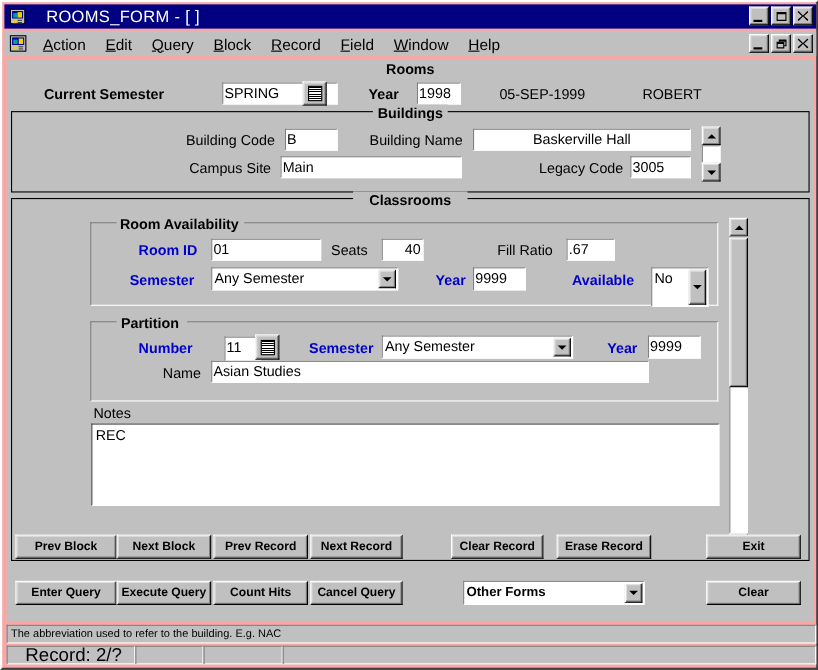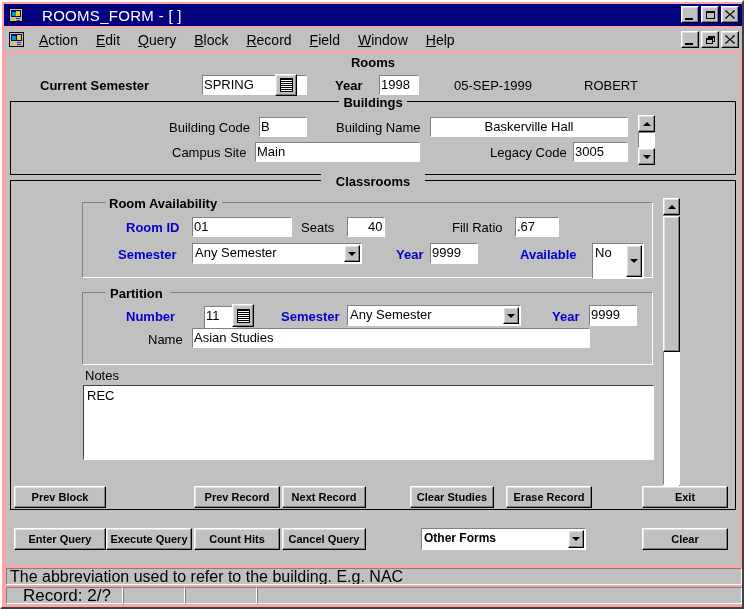--- a/index.html
+++ b/index.html
@@ -275,21 +275,21 @@
     width: 736px; height: 39px;
   }
   .msgline {
     position: absolute;
     left: 0; top: 0;
     width: 736px; height: 17px;
     background: #c0c0c0;
     border: 1px solid;
     border-color: #808080 #ffffff #ffffff #808080;
     box-sizing: border-box;
-    font-size: 16px;
+    font-size: 10px;
     line-height: 15px;
     padding-left: 3px;
     white-space: nowrap;
     overflow: hidden;
   }
   .stat-cell {
     position: absolute;
     top: 19px; height: 17px;
     background: #c0c0c0;
     border: 1px solid;
@@ -491,23 +491,24 @@
         <span class="arrow-up"></span>
       </div>
       <div class="strack" style="left:0; top:17px; width:17px; height:270px;"></div>
       <div class="sthumb" style="left:0; top:18px; width:17px; height:136px;"></div>
       <div class="sbtn" style="left:0; top:287px; width:17px; height:17px;">
         <span class="arrow-down"></span>
       </div>
     </div>
 
     <div class="pbtn" style="left:8px;   top:432px; width:92px; height:22px;">Prev Block</div>
+    <div class="pbtn" style="left:100px; top:432px; width:86px; height:22px;">Next Block</div>
     <div class="pbtn" style="left:276px; top:432px; width:84px; height:22px;">Next Record</div>
     <div class="pbtn" style="left:188px; top:432px; width:86px; height:22px;">Prev Record</div>
-    <div class="pbtn" style="left:404px; top:432px; width:84px; height:22px;">Clear Studies</div>
+    <div class="pbtn" style="left:404px; top:432px; width:84px; height:22px;">Clear Record</div>
     <div class="pbtn" style="left:500px; top:432px; width:86px; height:22px;">Erase Record</div>
     <div class="pbtn" style="left:636px; top:432px; width:86px; height:22px;">Exit</div>
 
     <div class="pbtn" style="left:8px;   top:474px; width:92px; height:22px;">Enter Query</div>
     <div class="pbtn" style="left:188px; top:474px; width:86px; height:22px;">Count Hits</div>
     <div class="pbtn" style="left:100px; top:474px; width:86px; height:22px;">Execute Query</div>
     <div class="pbtn" style="left:276px; top:474px; width:84px; height:22px;">Cancel Query</div>
 
     <div class="combo" style="left:415px; top:474px; width:165px; height:22px; font-weight:bold; font-size:12px; line-height:19px;">
       <span>Other Forms</span>

